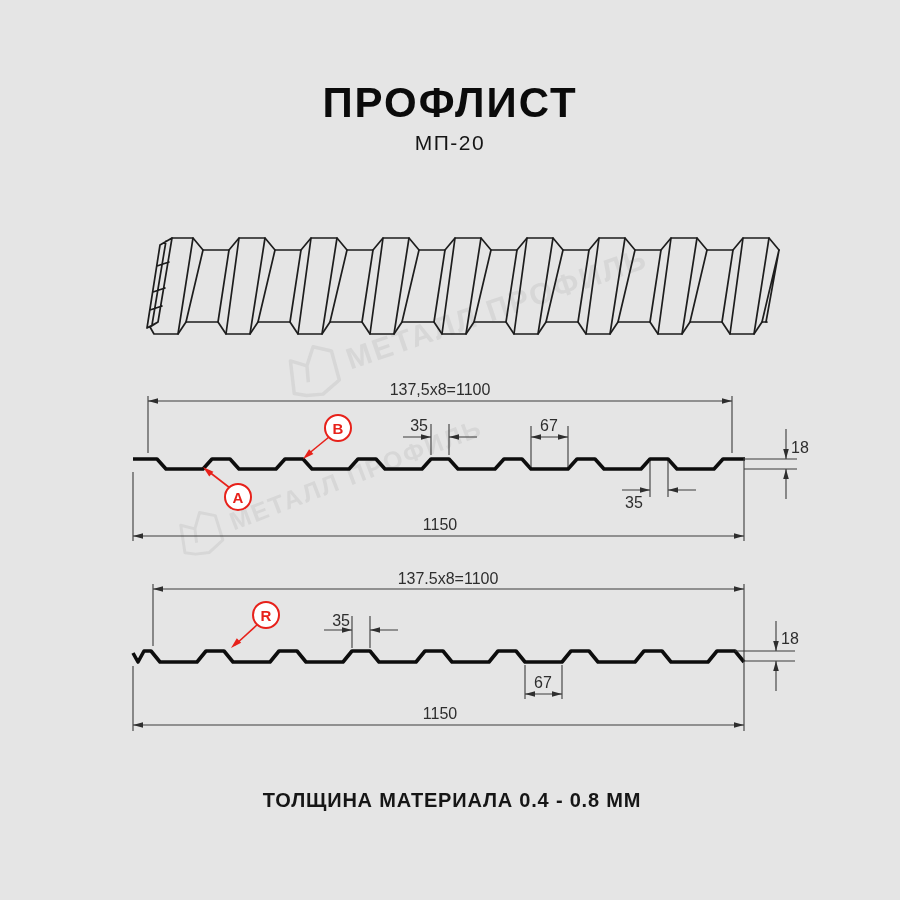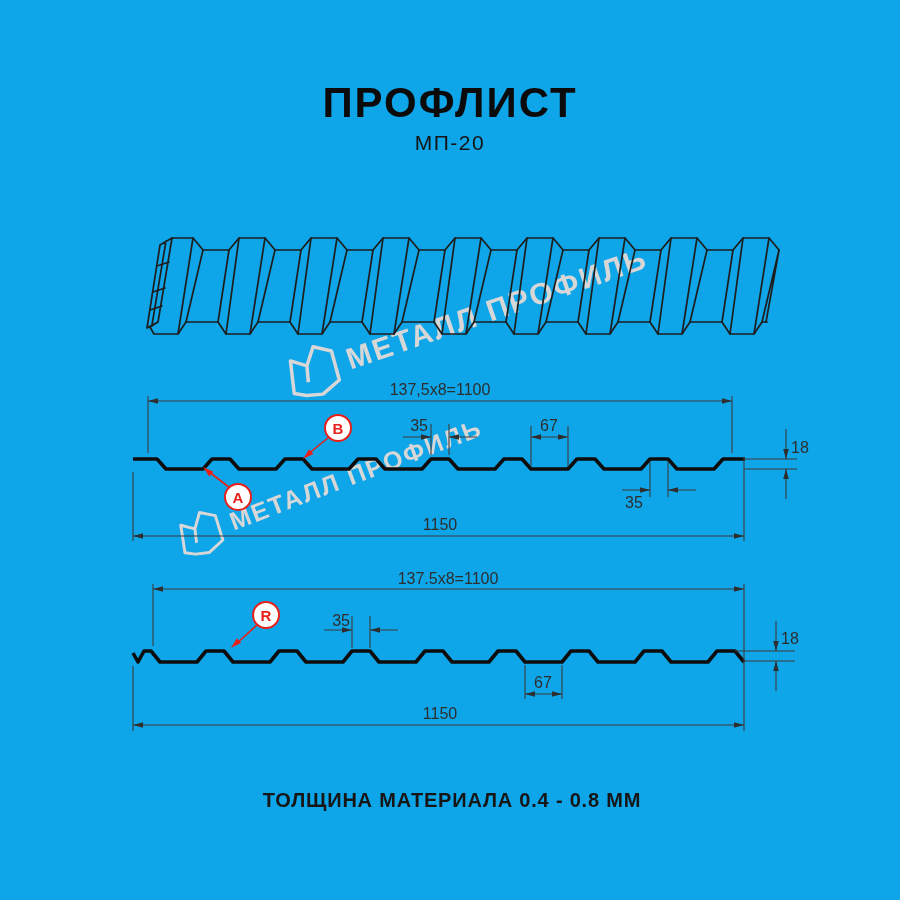--- a/index.html
+++ b/index.html
@@ -1,16 +1,16 @@
 <!DOCTYPE html>
 <html><head>
 <meta charset="utf-8">
 <style>
   html,body{margin:0;padding:0;background:#ffffff;}
-  #stage{position:relative;width:900px;height:900px;background:#0ea5e9;overflow:hidden;
+  #stage{position:relative;width:900px;height:900px;background:#e5e5e5;overflow:hidden;
          font-family:"Liberation Sans",sans-serif;}
   svg{position:absolute;left:0;top:0;}
   text{font-family:"Liberation Sans",sans-serif;}
   .t-title{font-size:42px;font-weight:bold;letter-spacing:2px;fill:#0b0b0b;}
   .t-sub{font-size:21px;font-weight:normal;letter-spacing:1.5px;fill:#151515;}
   .t-foot{font-size:20px;font-weight:bold;letter-spacing:0.8px;fill:#161616;}
   .t-dim{font-size:16px;fill:#2e2e2e;}
   .t-red{font-size:15px;font-weight:bold;fill:#e7211a;}
   .t-wm{font-weight:bold;letter-spacing:2px;fill:#d7d7d7;}
   .wm1{font-size:30px;}

